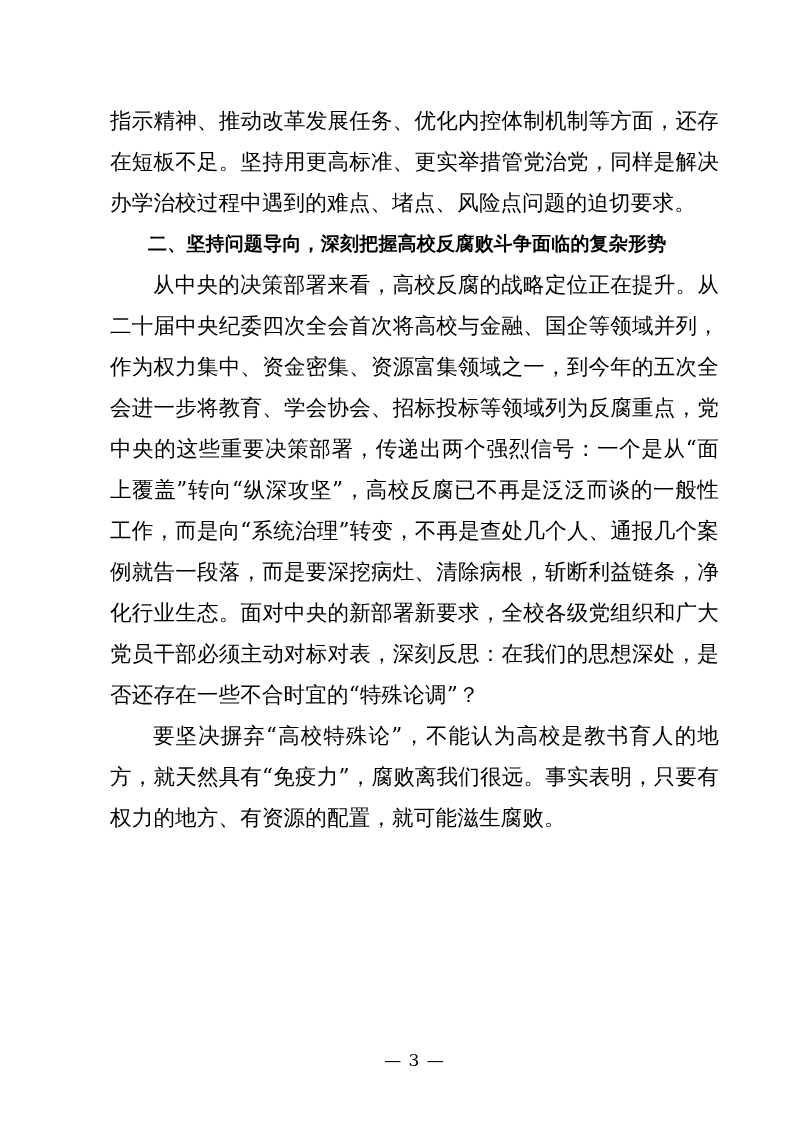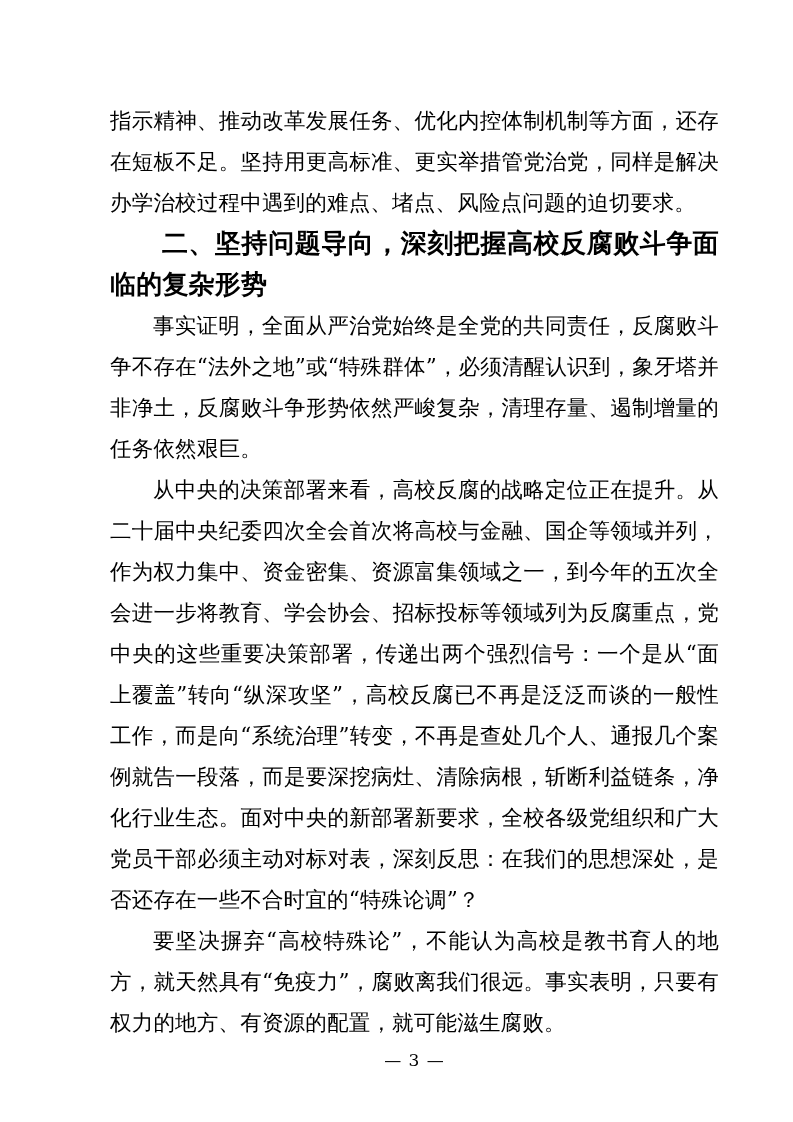--- a/index.html
+++ b/index.html
@@ -35,21 +35,21 @@
     margin: 0;
     text-indent: 2em;
   }
   .para.no-indent {
     text-indent: 0;
   }
   .heading {
     margin: 0;
     font-weight: bold;
     text-indent: 2em;
-    font-size: 26px;
+    font-size: 19px;
     line-height: 41px;
     letter-spacing: 0.2px;
   }
   .footer {
     position: absolute;
     left: 0;
     right: 0;
     bottom: 52px;
     text-align: center;
     font-size: 17px;
@@ -58,18 +58,17 @@
     color: #000;
   }
 </style>
 </head>
 <body>
 
 <div class="page">
   <div class="doc-body">
     <p class="para no-indent">指示精神、推动改革发展任务、优化内控体制机制等方面，还存在短板不足。坚持用更高标准、更实举措管党治党，同样是解决办学治校过程中遇到的难点、堵点、风险点问题的迫切要求。</p>
     <p class="heading">二、坚持问题导向，深刻把握高校反腐败斗争面临的复杂形势</p>
-    <p class="para">事实证明，全面从严治党始终是全党的共同责任，反腐败斗争不存在“法外之地”或“特殊群体”，必须清醒认识到，象牙塔并非净土，反腐败斗争形势依然严峻复杂，清理存量、遏制增量的任务依然艰巨。</p>
     <p class="para">从中央的决策部署来看，高校反腐的战略定位正在提升。从二十届中央纪委四次全会首次将高校与金融、国企等领域并列，作为权力集中、资金密集、资源富集领域之一，到今年的五次全会进一步将教育、学会协会、招标投标等领域列为反腐重点，党中央的这些重要决策部署，传递出两个强烈信号：一个是从“面上覆盖”转向“纵深攻坚”，高校反腐已不再是泛泛而谈的一般性工作，而是向“系统治理”转变，不再是查处几个人、通报几个案例就告一段落，而是要深挖病灶、清除病根，斩断利益链条，净化行业生态。面对中央的新部署新要求，全校各级党组织和广大党员干部必须主动对标对表，深刻反思：在我们的思想深处，是否还存在一些不合时宜的“特殊论调”？</p>
     <p class="para">要坚决摒弃“高校特殊论”，不能认为高校是教书育人的地方，就天然具有“免疫力”，腐败离我们很远。事实表明，只要有权力的地方、有资源的配置，就可能滋生腐败。</p>
   </div>
   <div class="footer">— 3 —</div>
 </div>
 
 </body></html>

